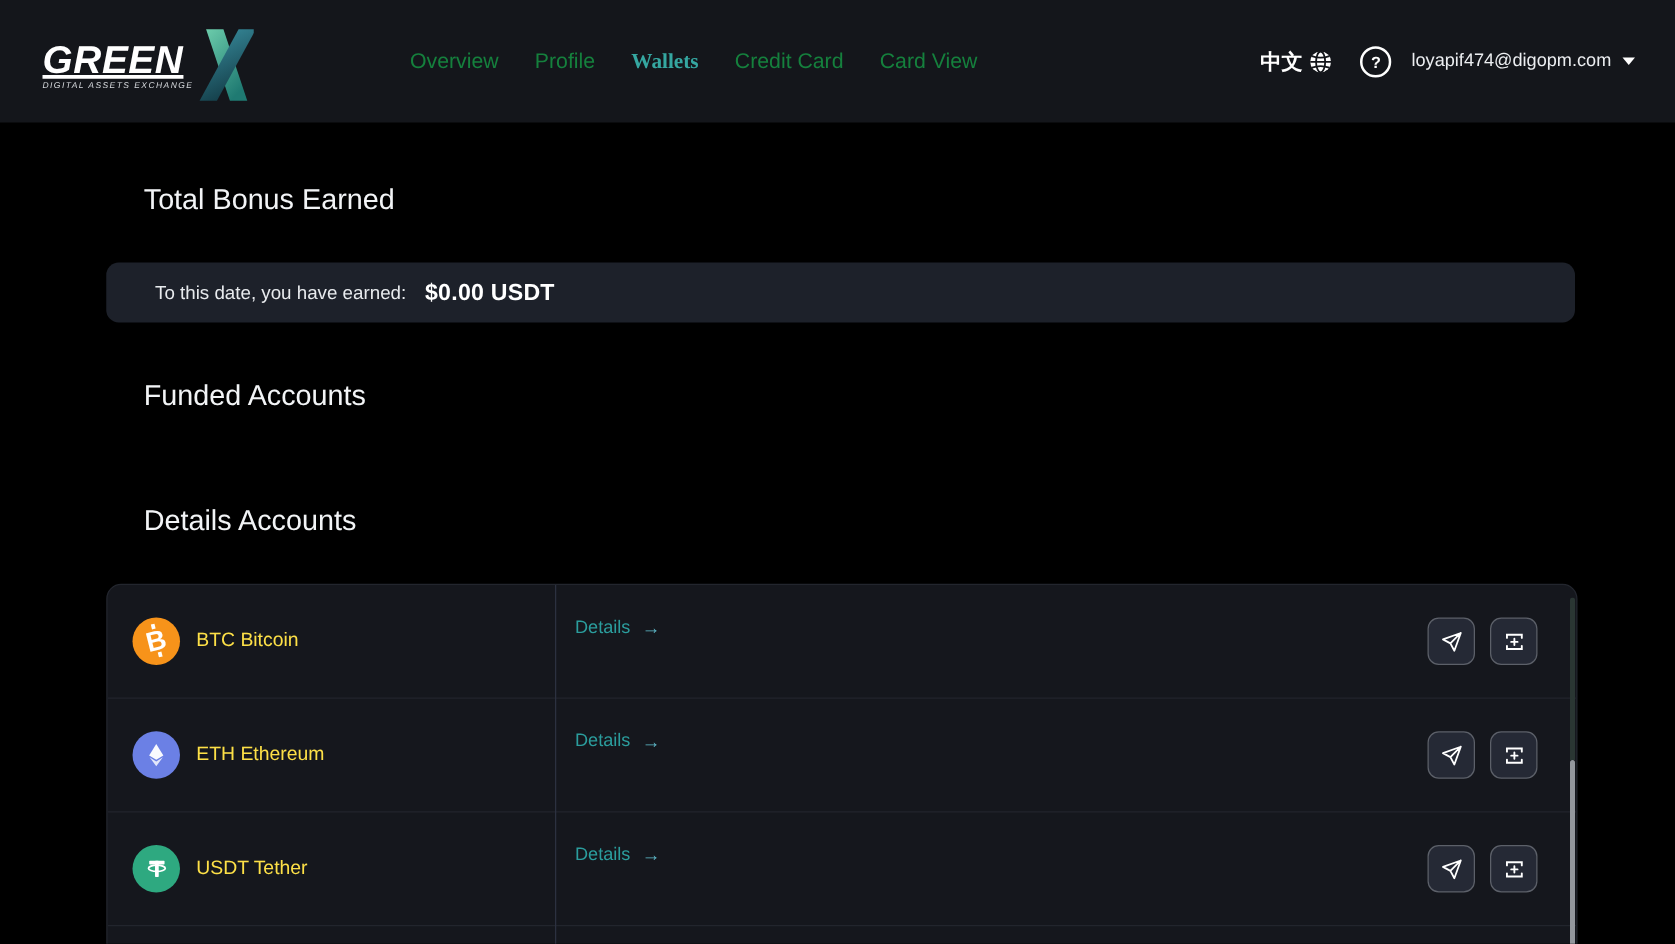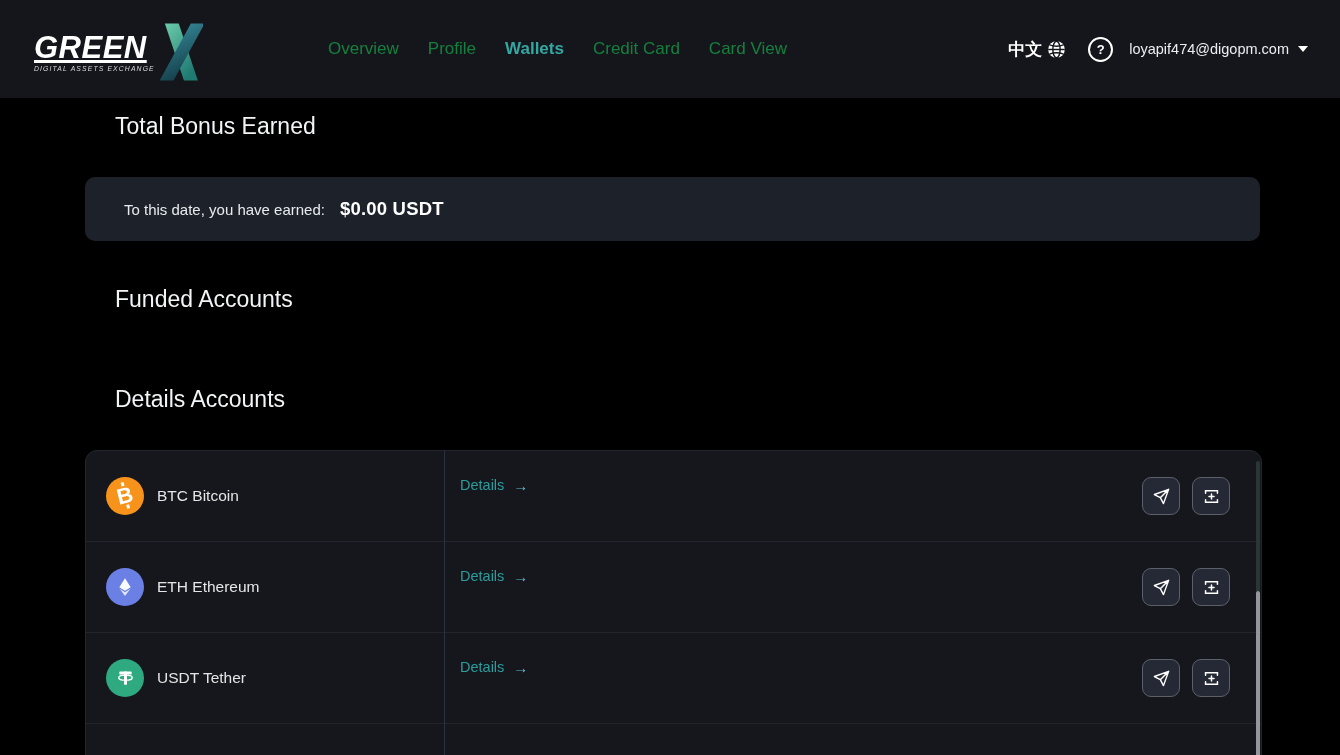--- a/index.html
+++ b/index.html
@@ -15,60 +15,60 @@
     color:#fff; font-size:31px; font-weight:700; font-style:italic;
     letter-spacing:0.5px; line-height:30px;text-decoration:underline;
   }
   .logo-tagline {
     color:#d7dade; font-size:6.8px; letter-spacing:1.15px; margin-top:2px; font-style:italic;
   }
   .logo-x { margin-left:-4px; margin-top:6px; }
 
   .nav { position:absolute; left:328px; top:0; height:98px; display:flex; align-items:center; gap:29px; }
   .nav-item { color:#15803d; font-size:17px; cursor:pointer; white-space:nowrap; }
-  .nav-item.active { color:#35a7a1; font-weight:700; }
+  .nav-item.active { color:#35a7a1; font-weight:700;font-family:Liberation Serif, serif; }
 
   .header-right { margin-left:auto; display:flex; align-items:center; margin-right:32px; }
   .lang { display:flex; align-items:center; gap:5px; cursor:pointer; }
   .lang-label { color:#fff; font-size:17px; font-weight:700; }
   .help-btn { margin-left:22px; width:25px; height:25px; border-radius:50%; border:2px solid #fff;
     display:flex; align-items:center; justify-content:center; color:#fff; font-weight:800; font-size:13px; cursor:pointer; }
   .account { margin-left:16px; display:flex; align-items:center; gap:9px; cursor:pointer; }
   .account-email { color:#eceef1; font-size:14.5px; }
   .caret-down { width:0; height:0; border-left:5.5px solid transparent; border-right:5.5px solid transparent; border-top:6.5px solid #fff; }
 
   
   .main { position:relative; }
   .section-title { color:#f2f4f6; font-size:23px; font-weight:500; margin-left:115px; line-height:26px; }
-  .title-bonus    { padding-top:15px; }
+  .title-bonus    { padding-top:48px; }
   .title-funded   { margin-top:45px; }
   .title-unfunded { margin-top:74px; }
 
   .bonus-card {
-    margin:38px 0 0 85px; width:1175px; height:64px; background:#1d212a; border-radius:10px;
+    margin:38px 0 0 85px; width:1175px; height:48px; background:#1d212a; border-radius:10px;
     display:flex; align-items:center; padding-left:39px;
   }
   .bonus-label { color:#e8ebee; font-size:15px; }
   .bonus-value { color:#fff; font-size:18.5px; font-weight:700; margin-left:15px; letter-spacing:0.2px; }
 
   .accounts-card {
     position:relative; margin:38px 0 0 85px; width:1177px; height:340px;
     background:#15171d; border:1px solid #23262e; border-radius:12px; overflow:hidden;
   }
   .accounts-vdivider { position:absolute; left:358px; top:0; bottom:0; width:1px; background:#2c3140; }
   .account-row { height:91px; display:flex; align-items:center; border-bottom:1px solid #22252d; position:relative; }
   .row-left { width:358px; flex-shrink:0; display:flex; align-items:center; padding-left:20px; }
   .coin-icon { width:38px; height:38px; border-radius:50%; display:flex; align-items:center; justify-content:center; flex-shrink:0; }
   .coin-btc  { background:#f7931a; }
   .coin-eth  { background:#6b80e5; }
   .coin-usdt { background:#2ea980; }
   .btc-glyph { color:#fff; font-weight:800; font-size:22px; transform:rotate(-14deg); position:relative; line-height:1; }
   .btc-glyph::before, .btc-glyph::after { content:""; position:absolute; width:2.5px; height:4px; background:#fff; left:7px; }
   .btc-glyph::before { top:-3px; } .btc-glyph::after { bottom:-2px; }
-  .coin-label { color:#e5e5e5; font-size:15.5px; margin-left:13px; }
+  .coin-label { color:#fde047; font-size:15.5px; margin-left:13px; }
   .row-right { flex:1; display:flex; align-items:flex-start; padding-left:16px; }
   .details-link { display:inline-flex; align-items:center; gap:9px; cursor:pointer; }
   .details-text { color:#2b9d9d; font-size:14.5px; }
   .details-arrow { color:#5fb9c9; font-size:15px; line-height:1; }
   .row-actions { margin-left:auto; margin-right:31px; display:flex; gap:12px; }
   .action-btn {
     width:38px; height:38px; border-radius:9px; background:#252935; border:1px solid #5c6069;
     display:flex; align-items:center; justify-content:center; cursor:pointer;
   }
   .card-scrollbar { position:absolute; right:1px; top:10px; bottom:0; width:4px; border-radius:2px; overflow:hidden; }

